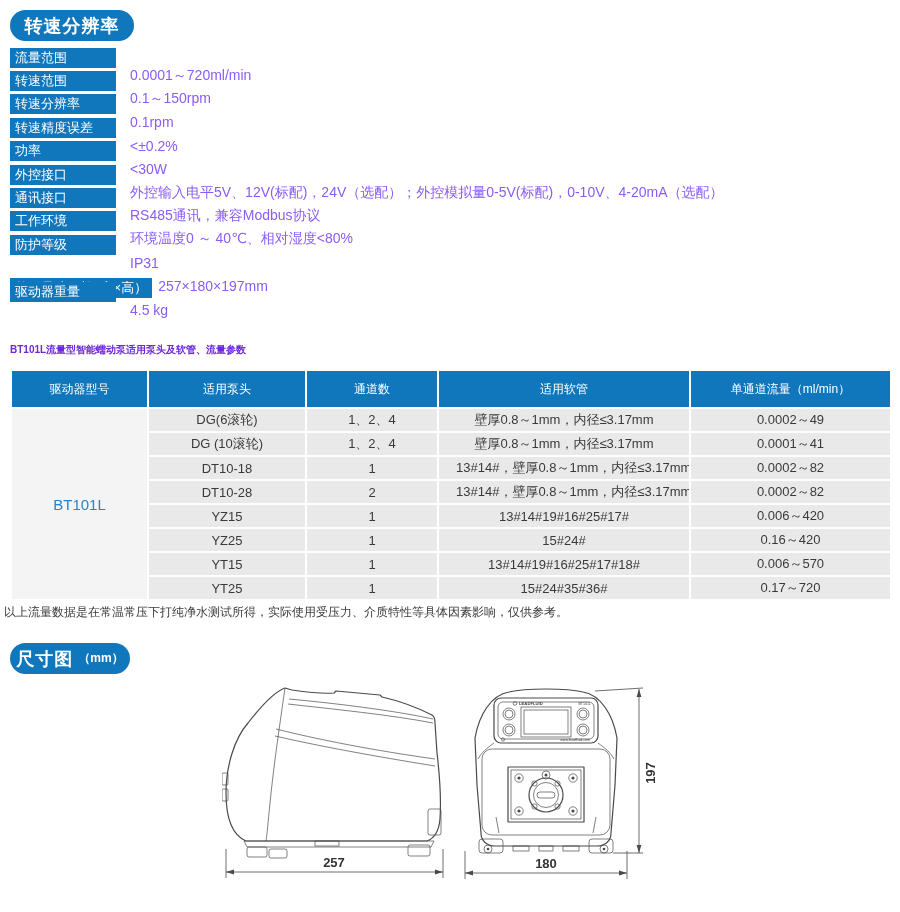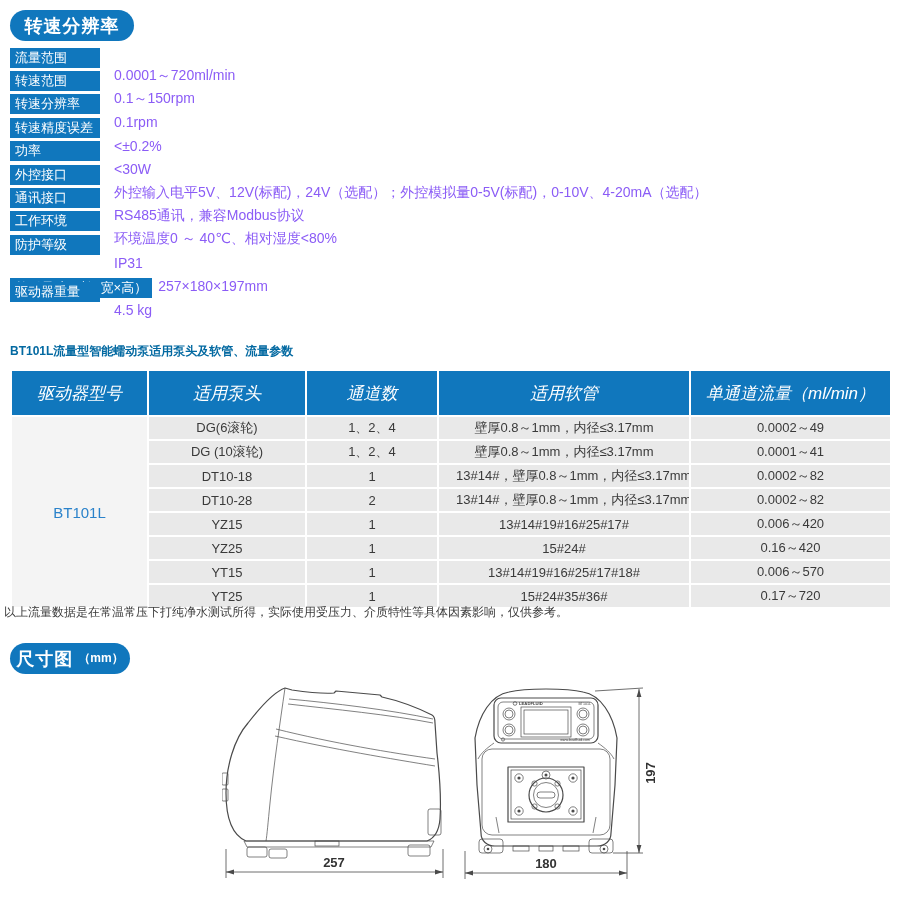--- a/index.html
+++ b/index.html
@@ -9,30 +9,30 @@
   .pill{position:absolute;left:10px;background:#1077bd;color:#fff;border-radius:17px;
         height:31px;display:flex;align-items:center;justify-content:center;
         font-weight:bold;letter-spacing:1px;}
   .pill-tech{top:10px;width:124px;font-size:18px;}
   .pill-dim{top:643px;width:120px;font-size:18px;}
   .pill .unit{font-size:12px;font-weight:600;letter-spacing:0;margin-left:5px;}
 
   .specs{position:absolute;left:10px;top:46px;width:880px;}
   .spec-row{display:flex;align-items:center;height:23.4px;}
   .spec-label{background:#1077bd;color:#fff;font-size:13px;height:20px;line-height:20px;
-              padding:0 5px;box-sizing:border-box;width:90px;white-space:nowrap;flex:none;}
+              padding:0 5px;box-sizing:border-box;width:106px;white-space:nowrap;flex:none;}
   .spec-row.wide .spec-label{width:auto;margin-top:39px;}
   .spec-value{margin-left:14px;font-size:14px;color:#8b5cf6;white-space:nowrap;margin-top:36px;}
   .spec-row.wide .spec-value{margin-left:6px;}
 
-  .tbl-title{position:absolute;left:10px;top:343px;color:#0369a1;font-size:12px;font-weight:bold;}
+  .tbl-title{position:absolute;left:10px;top:343px;color:#6d28d9;font-size:10px;font-weight:bold;}
 
   table.pump{position:absolute;left:10px;top:369px;width:880px;border-collapse:separate;
              border-spacing:2px;table-layout:fixed;}
-  table.pump th{background:#1077bd;color:#fff;font-size:17px;font-weight:normal;height:44px;padding:0;font-style:italic;}
+  table.pump th{background:#1077bd;color:#fff;font-size:12px;font-weight:normal;height:36px;padding:0;}
   table.pump td{background:#e9e9e9;color:#3a3a3a;font-size:13px;text-align:center;height:22px;
                 padding:0 17px;white-space:nowrap;overflow:hidden;}
   table.pump td.model{background:#f4f4f4;color:#2a82ca;font-size:15px;}
 
   .note{position:absolute;left:4px;top:604px;font-size:12px;color:#3a3a3a;}
 
   .drawing{position:absolute;}
   #side-view{left:222px;top:683px;}
   #front-view{left:455px;top:683px;}
   svg .ln{fill:none;stroke:#4a4a4a;stroke-width:1.2;stroke-linejoin:round;stroke-linecap:round;}

